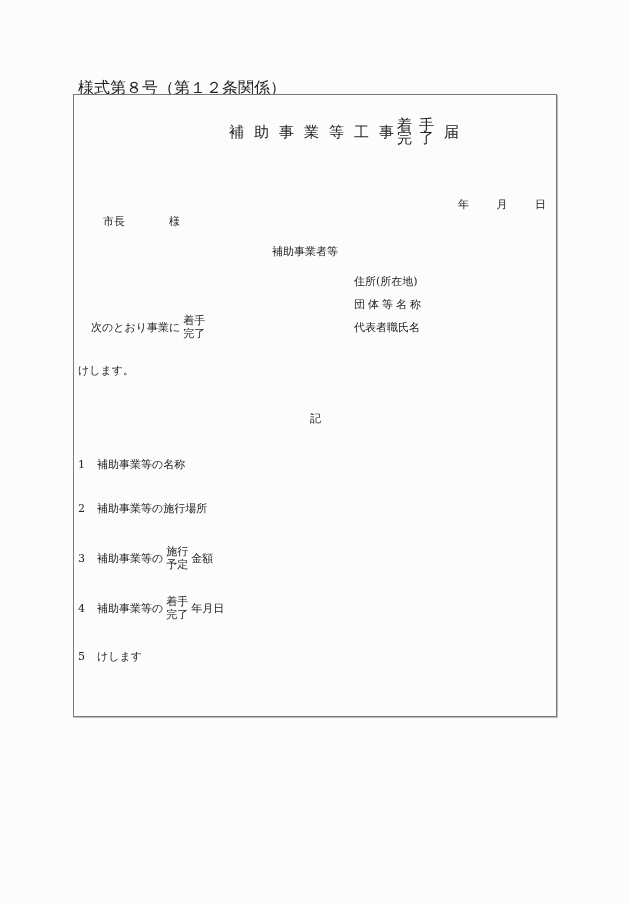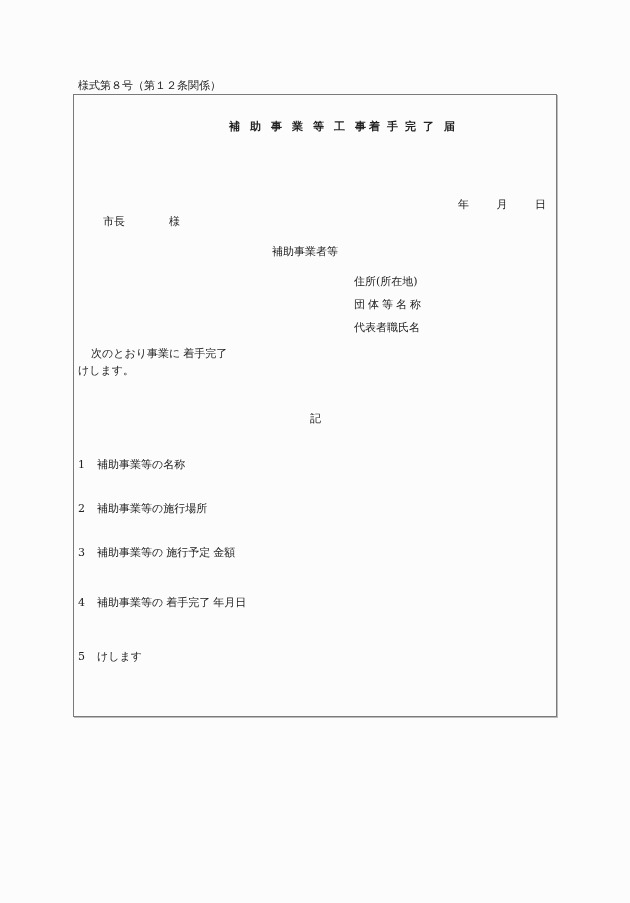--- a/index.html
+++ b/index.html
@@ -1,37 +1,37 @@
 <!DOCTYPE html>
 <html><head>
 <meta charset="utf-8">
 <style>
   html, body { margin: 0; padding: 0; background: #fcfcfc; }
   body { width: 630px; height: 903px; position: relative; overflow: hidden;
          font-family: "DejaVu Serif", "Liberation Serif", serif; color: #222; font-size: 11px; }
   .abs { position: absolute; white-space: nowrap; }
-  .form-no { left: 78px; top: 78px; font-size: 11px; }
+  .form-no { left: 78px; top: 78px; font-size: 16px; }
   .frame { position: absolute; left: 73px; top: 94px; width: 482px; height: 621px;
            border: 1px solid #7a7a7a; box-shadow: 1px 1px 0 #bdbdbd; background: #fcfcfc; }
-  .stack { display: inline-flex; vertical-align: middle;
+  .stack { display: inline-flex; flex-direction: column; vertical-align: middle;
            line-height: 13px; margin: 0 3px; text-align: right; }
-  .title { left: 229px; top: 119px; font-size: 11px; display: flex; align-items: center; font-weight: bold; }
+  .title { left: 229px; top: 119px; font-size: 15px; display: flex; align-items: center; }
   .title .spaced span { margin-right: 10px; }
   .title .stack-wide span { letter-spacing: 7px; }
   .date { left: 458px; top: 197px; }
   .date span { margin-right: 24px; }
   .date span:last-child { margin-right: 0; }
   .mayor { left: 103px; top: 214px; }
   .mayor .sama { margin-left: 44px; }
   .applicant-label { left: 272px; top: 244px; }
   .applicant-field { left: 354px; margin-top: 30px; }
   .f1 { top: 244px; }
   .f2 { top: 267px; letter-spacing: 3px; }
   .f3 { top: 290px; text-align: right; }
-  .body-line { left: 91px; top: 346px; display: flex; align-items: center; }
+  .body-line { left: 91px; top: 314px; display: flex; align-items: center; }
   .body-line2 { left: 78px; top: 363px; }
   .ki { left: 310px; top: 411px; }
   .item { left: 78px; display: flex; align-items: center; }
   .item .num { width: 19px; }
   .i1 { top: 457px; }
   .i2 { top: 501px; }
   .i3 { top: 545px; }
   .i4 { top: 595px; }
   .i5 { top: 649px; }
 </style>

